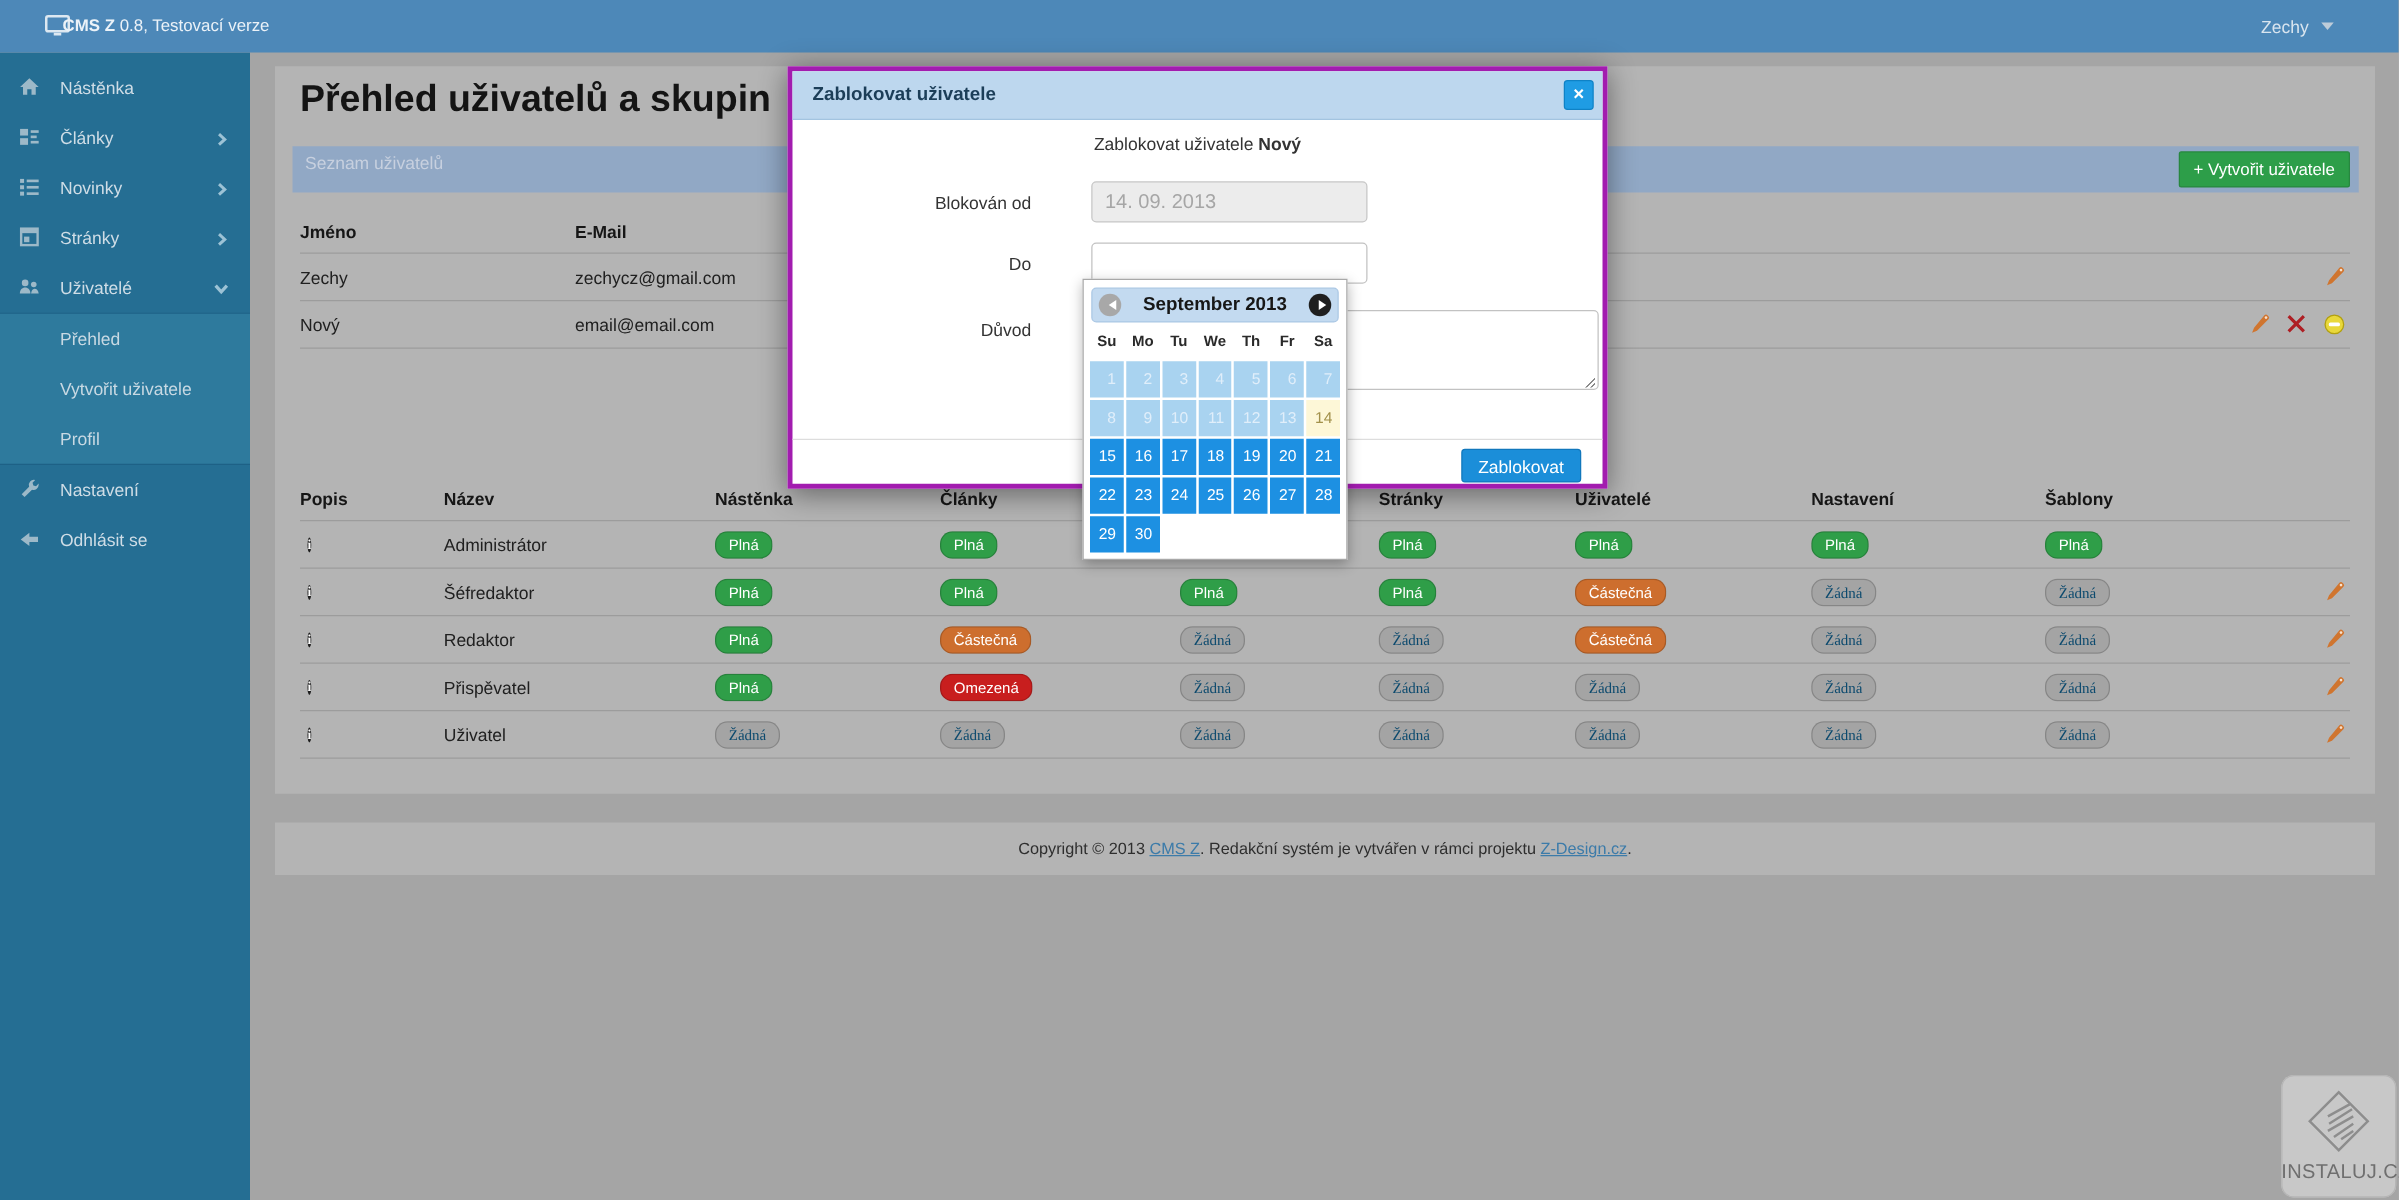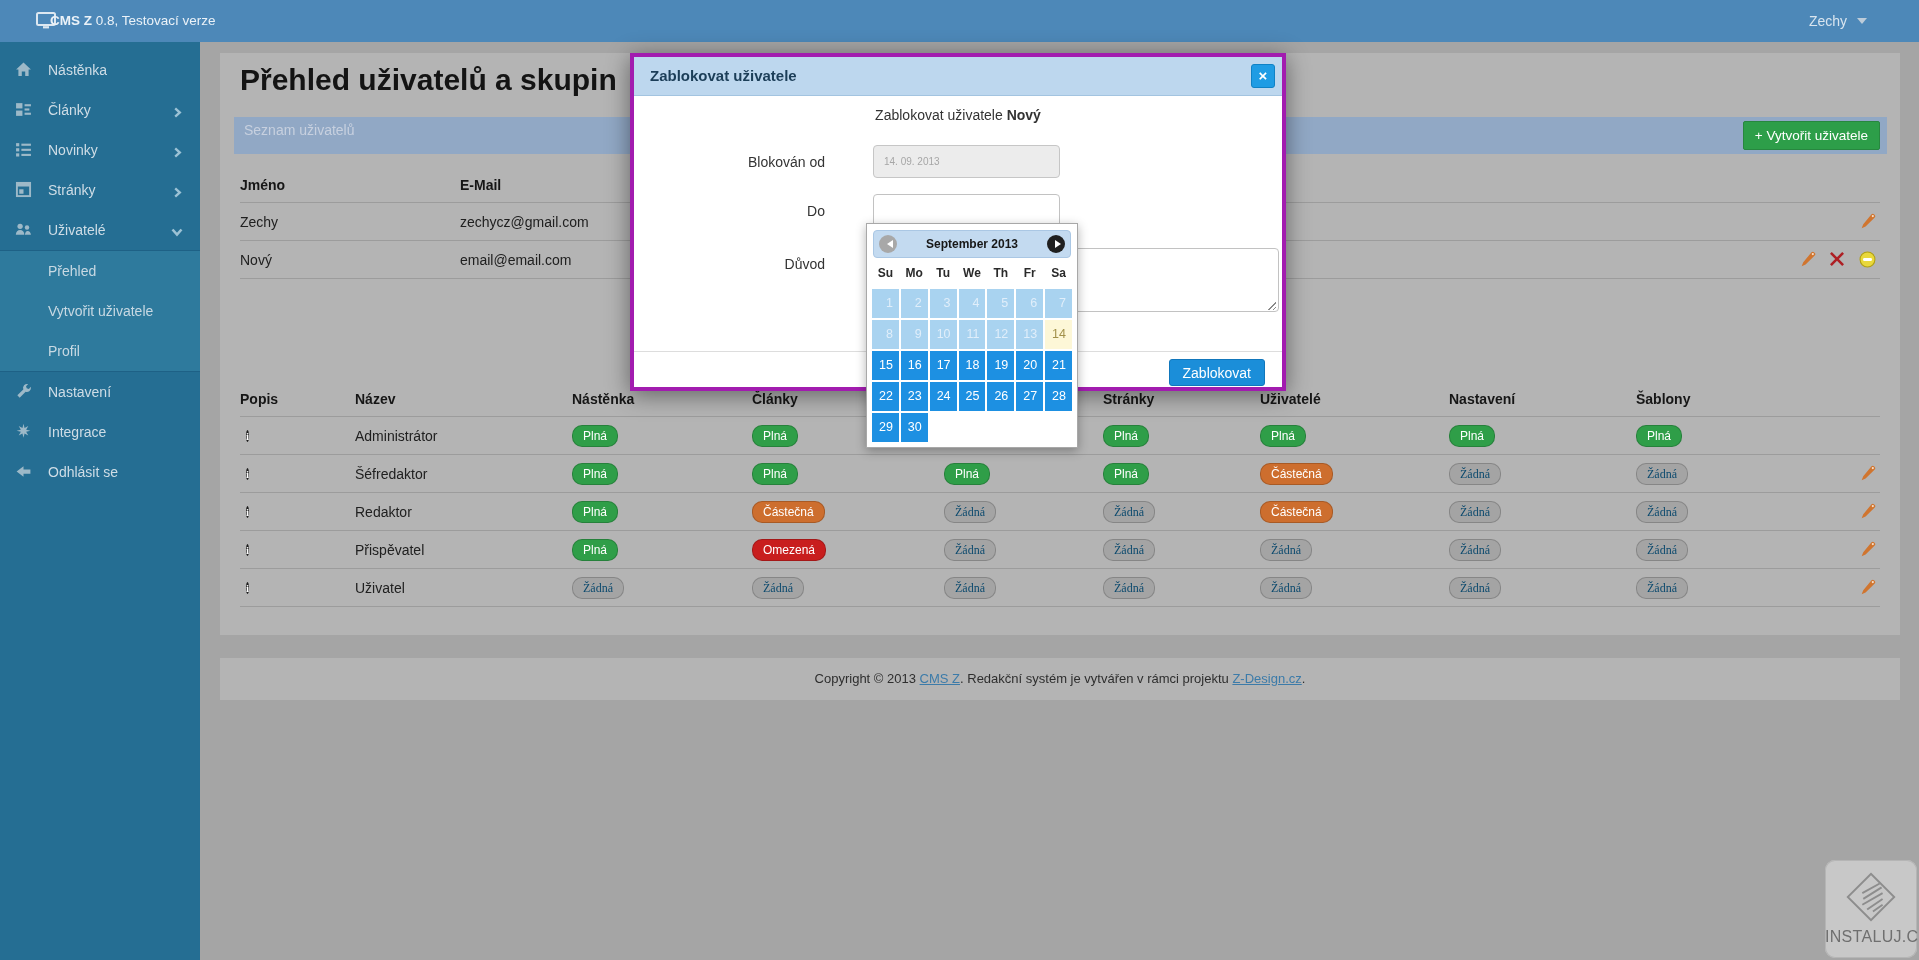--- a/index.html
+++ b/index.html
@@ -52,36 +52,36 @@
   
   .modal{position:absolute;left:630px;top:53px;width:656px;height:338px;background:#fff;border:4px solid #a21caf;
       box-shadow:0 4px 22px rgba(0,0,0,.45);z-index:50;box-sizing:border-box;}
   .modal-header{height:38px;background:#bdd7ee;border-bottom:1px solid #a3c4e0;position:relative;}
   .modal-title{position:absolute;left:16px;top:10px;font-weight:bold;font-size:15px;color:#1c3e58;}
   .modal-close{position:absolute;right:7px;top:7px;width:24px;height:24px;background:#1f9ce4;border:1px solid #0f82c6;
       border-radius:3px;color:#fff;font-weight:bold;font-size:15px;text-align:center;line-height:21px;cursor:pointer;box-sizing:border-box;}
   .modal-intro{position:absolute;top:50px;left:0;width:100%;text-align:center;font-size:14px;color:#333;}
   .frow-label{position:absolute;left:0;width:215px;text-align:right;padding-right:24px;box-sizing:border-box;font-size:14px;color:#333;}
   #lbl-from{top:97px;} #lbl-to{top:146px;} #lbl-reason{top:199px;}
-  .inp{position:absolute;left:239px;width:187px;height:33px;border:1px solid #c2c2c2;border-radius:4px;
-      box-sizing:border-box;padding:0 10px;font-size:10px;font-family:inherit;background:#fff;color:#333;}
+  .inp{position:absolute;left:239px;width:221px;height:33px;border:1px solid #c2c2c2;border-radius:4px;
+      box-sizing:border-box;padding:0 10px;font-size:16px;font-family:inherit;background:#fff;color:#333;}
   #inp-from{top:88px;background:#ececec;color:#a6a6a6;border-color:#c6c6c6;}
   #inp-to{top:137px;}
   #txt-reason{position:absolute;left:239px;top:191px;width:406px;height:64px;border:1px solid #c2c2c2;border-radius:4px;
       box-sizing:border-box;padding:6px 10px;font-size:14px;font-family:inherit;resize:none;}
   .resize-handle{position:absolute;left:633px;top:244px;width:9px;height:9px;
       background:linear-gradient(135deg,transparent 0 55%,#8a8a8a 55% 65%,transparent 65% 78%,#8a8a8a 78% 88%,transparent 88%);}
   .modal-divider{position:absolute;left:0;right:0;top:294px;border-top:1px solid #ddd;}
   .modal-submit{position:absolute;right:17px;top:302px;height:27px;padding:0 13px;background:#1b8ed9;border:1px solid #1177bc;
       color:#fff;font-size:14px;border-radius:3px;cursor:pointer;font-family:inherit;}
   
   .datepicker{position:absolute;left:866px;top:223px;width:212px;background:#fff;border:1px solid #a8a8a8;
       box-shadow:0 3px 10px rgba(0,0,0,.3);z-index:60;padding:5px;box-sizing:border-box;}
   .dp-header{position:relative;height:28px;background:#c3daf0;border:1px solid #aac7e4;border-radius:4px;margin:1px;box-sizing:border-box;}
-  .dp-title{text-align:center;line-height:26px;font-weight:bold;font-size:12px;color:#171717;}
+  .dp-title{text-align:center;line-height:26px;font-weight:bold;font-size:15px;color:#171717;}
   .dp-prev,.dp-next{position:absolute;top:4px;width:18px;height:18px;border-radius:50%;}
   .dp-prev{left:5px;background:#a8a8a8;}
   .dp-next{right:5px;background:#1f1f1f;cursor:pointer;}
   .dp-prev::after{content:"";position:absolute;left:4px;top:4.5px;border:4.5px solid transparent;border-right:6px solid #fff;}
   .dp-next::after{content:"";position:absolute;left:8px;top:4.5px;border:4.5px solid transparent;border-left:6px solid #fff;}
   .dp-days{display:grid;grid-template-columns:repeat(7,1fr);gap:2px;margin-top:8px;font-weight:bold;font-size:12px;color:#2a2a2a;text-align:center;height:17px;}
   .dp-grid{display:grid;grid-template-columns:repeat(7,1fr);gap:2px;margin-top:6px;}
   .dp-cell{height:29px;font-size:12.5px;text-align:right;padding-right:6px;line-height:29px;box-sizing:border-box;color:#333;}
   .dp-cell.disabled{background:#a9d3f0;color:#e0eefa;}
   .dp-cell.active{background:#1d90e2;color:#fff;cursor:pointer;}
@@ -170,26 +170,20 @@
     <div class="submenu">
       <div class="sub-item">Přehled</div>
       <div class="sub-item">Vytvořit uživatele</div>
       <div class="sub-item">Profil</div>
     </div>
     <div class="side-item">
       <span class="ico"><svg viewBox="0 0 16 16" width="17" height="17" fill="currentColor">
           <path d="M15 4.6a3.8 3.8 0 0 1-5 3.6l-5.6 5.6-2.2-2.2L7.8 6A3.8 3.8 0 0 1 12.4 1l-2 2 .6 2 2 .6 2-2z"></path>
         </svg></span>
       <span class="lbl">Nastavení</span>
-    </div>
-    <div class="side-item">
-      <span class="ico"><svg viewBox="0 0 16 16" width="17" height="17" fill="currentColor">
-          <path d="M8 .8l1 4 3.5-2-2 3.5 4 1-4 1 2 3.5-3.5-2-1 4-1-4-3.5 2 2-3.5-4-1 4-1-2-3.5 3.5 2z"></path>
-        </svg></span>
-      <span class="lbl">Integrace</span>
     </div>
     <div class="side-item">
       <span class="ico"><svg viewBox="0 0 16 16" width="17" height="17" fill="currentColor">
           <path d="M1.5 8 8 3v3h6.5v4H8v3z"></path>
         </svg></span>
       <span class="lbl">Odhlásit se</span>
     </div>
   </nav>
 
 <div class="card">

